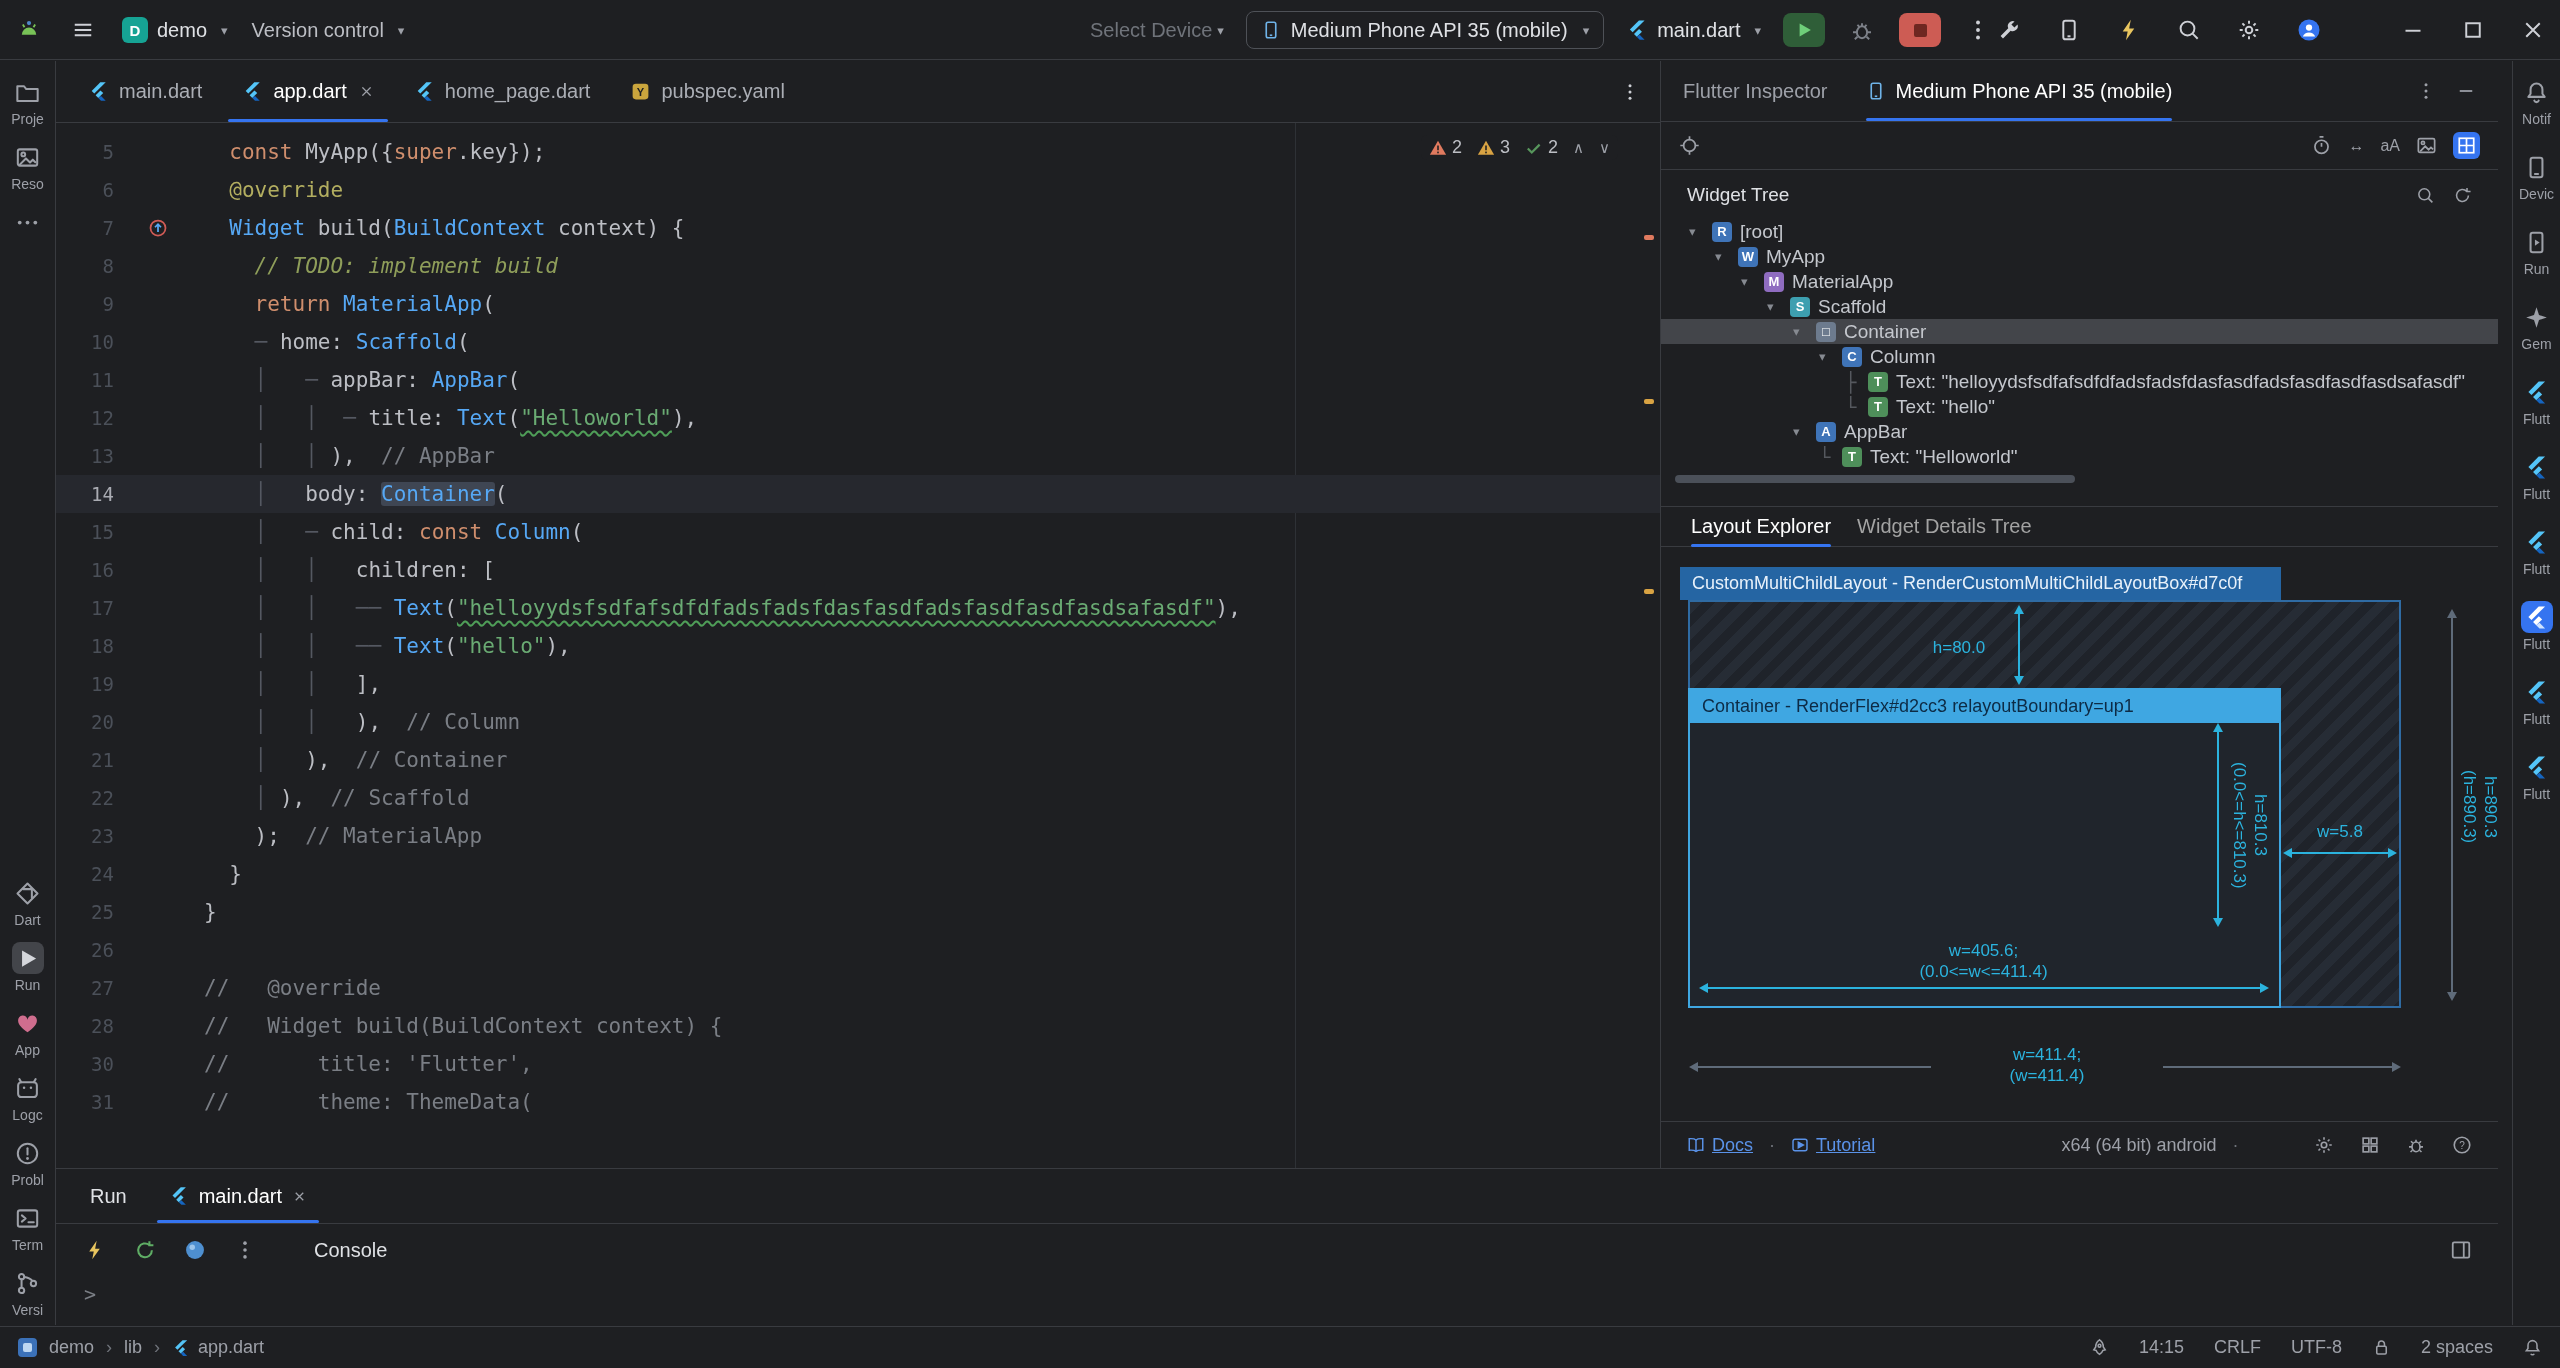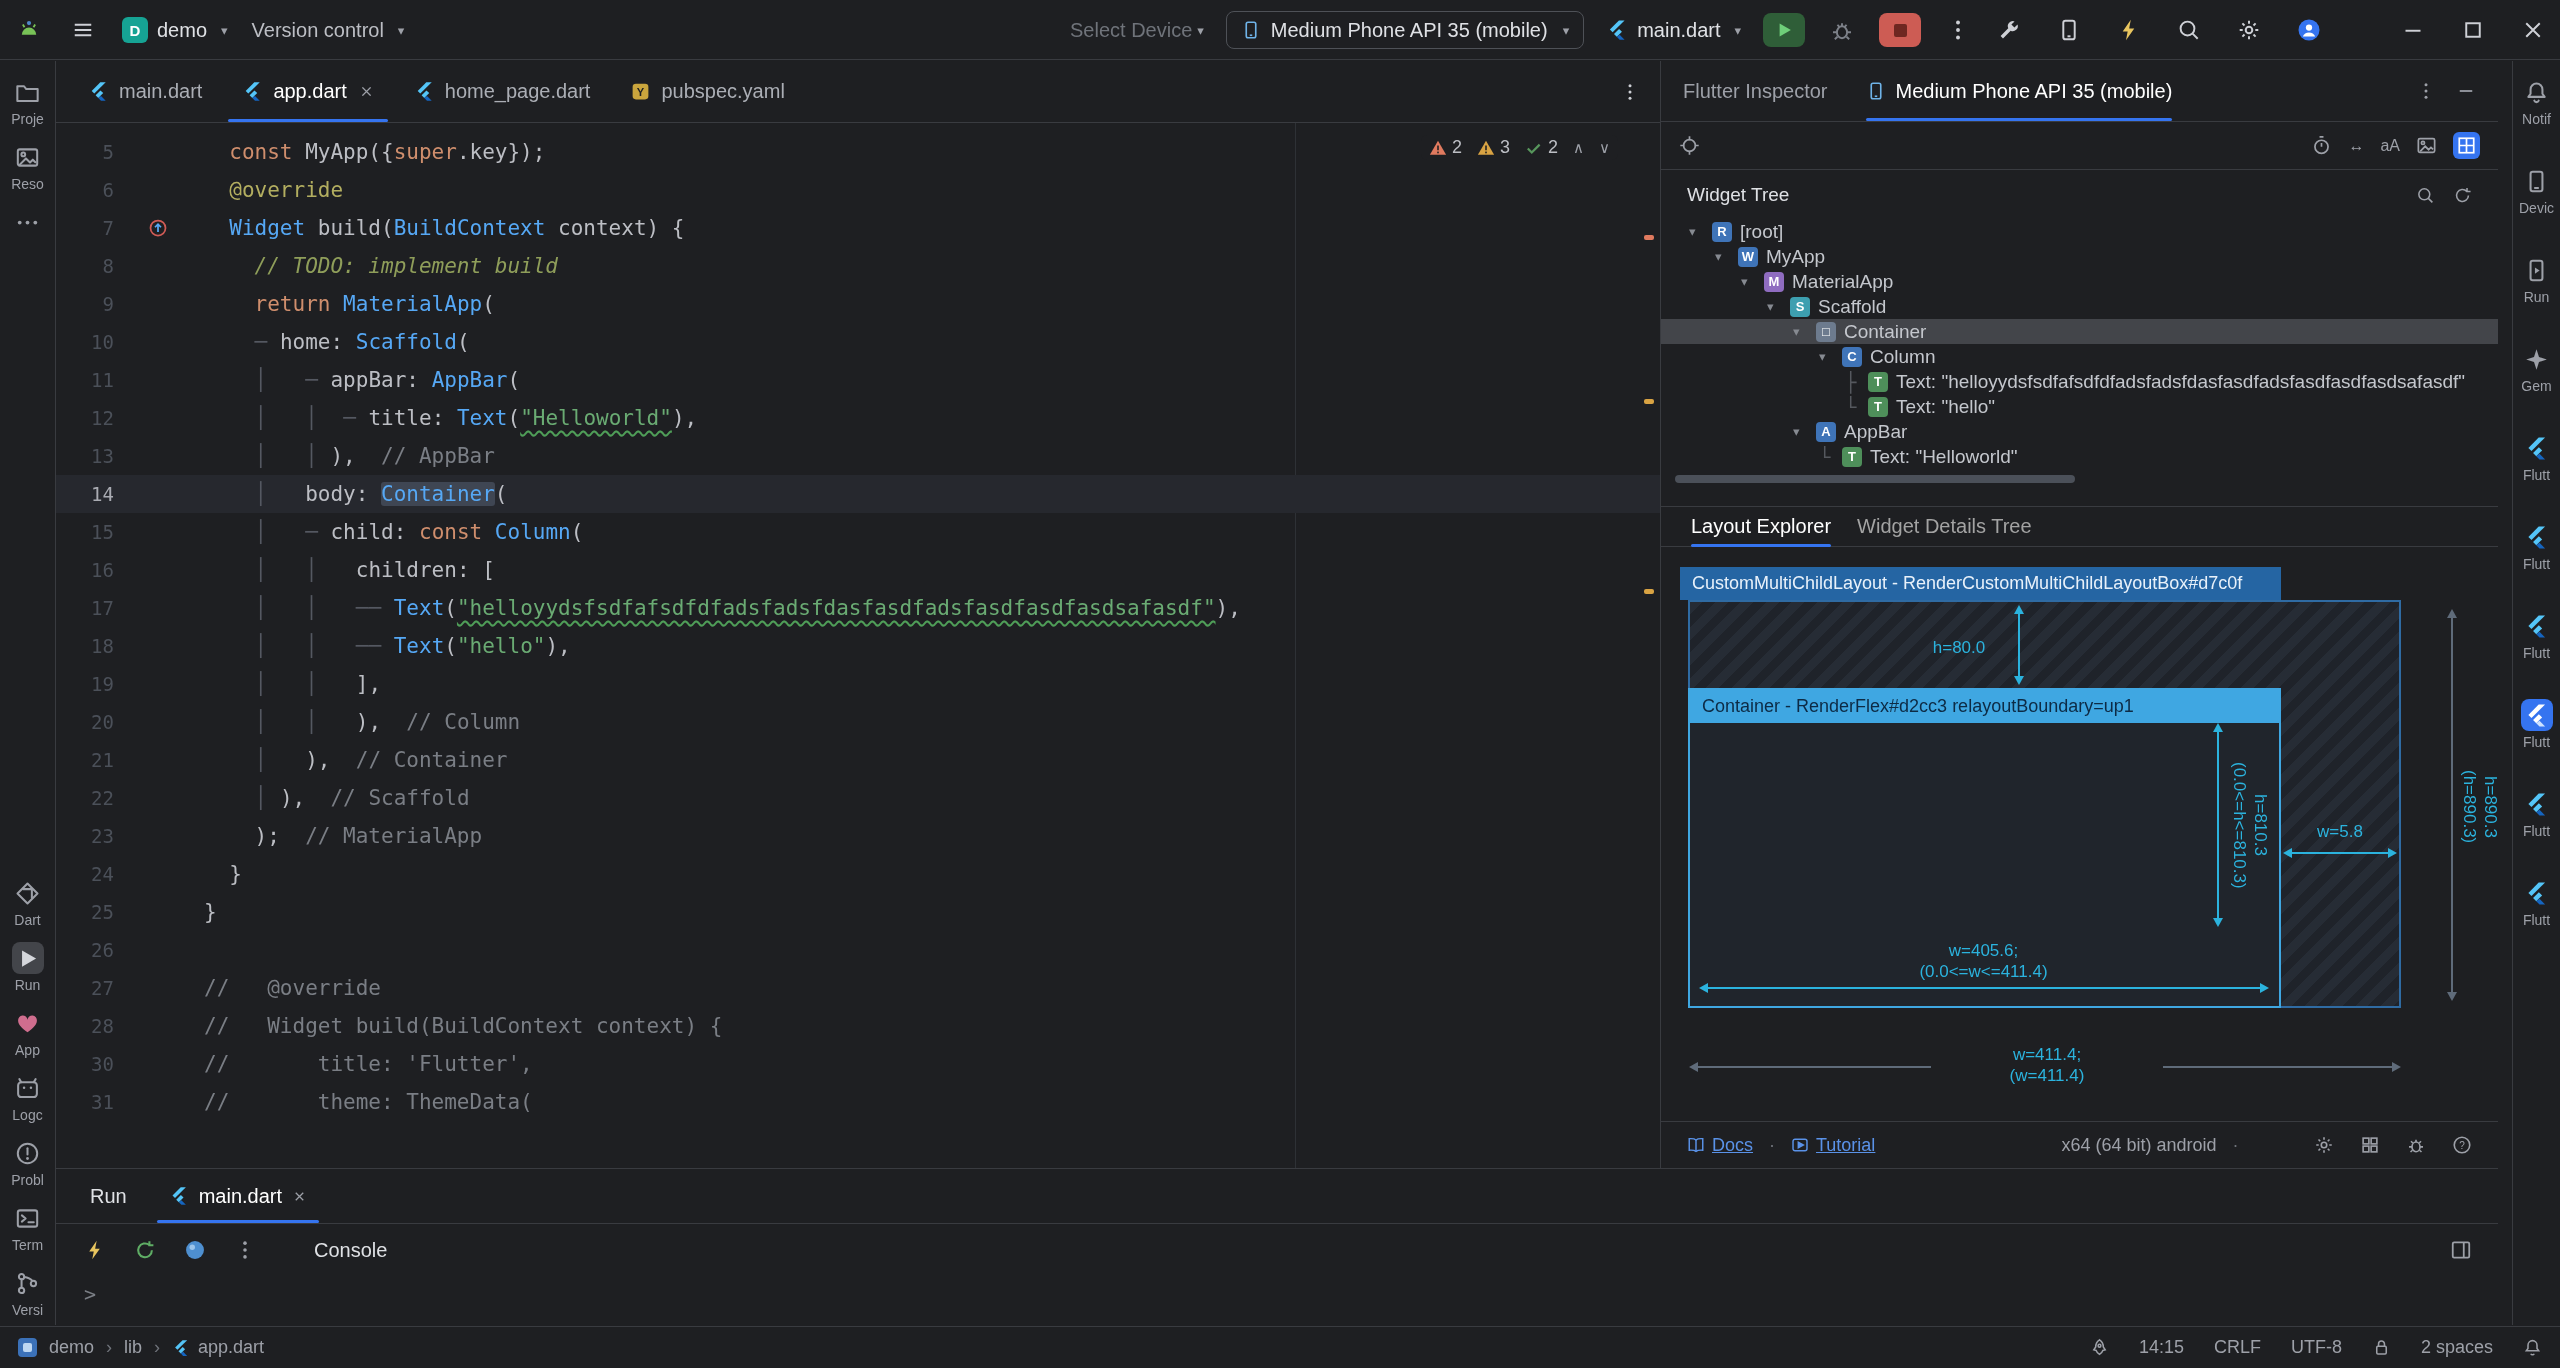--- a/index.html
+++ b/index.html
@@ -15,36 +15,36 @@
   
   .titlebar { position:absolute; top:0; left:0; right:0; height:60px; border-bottom:1px solid #393b40; background:#1e1f22; }
   .tb-left { position:absolute; left:14px; top:0; height:60px; display:flex; align-items:center; gap:24px; }
   .tb-icon { width:30px; height:30px; display:grid; place-items:center; color:#ced0d6; }
   .tb-icon svg { width:24px; height:24px; }
   .tb-icon.dim { color:#7d8189; }
   .proj-chip, .vcs { display:flex; align-items:center; gap:9px; }
   .vcs { color:#bcbec4; }
   .proj-badge { width:26px; height:26px; border-radius:6px; background:#16a394; color:#fff; font-size:15px; font-weight:bold; display:grid; place-items:center; }
   .tb-run { position:absolute; left:1070px; top:0; height:60px; display:flex; align-items:center; gap:22px; }
-  .sel-device { display:flex; align-items:center; color:#6f737a; }
+  .sel-device { display:flex; align-items:center; color:#6f737a;margin-left:20px; }
   .device-pill { display:flex; align-items:center; gap:10px; height:38px; padding:0 14px; border:1px solid #4e5157; border-radius:8px; color:#dfe1e5; }
   .device-pill svg { width:20px; height:20px; color:#6fb3e8; }
   .runcfg { display:flex; align-items:center; gap:9px; }
   .runcfg svg { width:22px; height:22px; }
   .btn-run { width:42px; height:34px; border-radius:8px; background:#2f5e38; display:grid; place-items:center; }
   .btn-run svg { width:20px; height:20px; }
   .btn-stop { width:42px; height:34px; border-radius:8px; background:#cd5c54; display:grid; place-items:center; }
   .stop-sq { width:13px; height:13px; background:#6e2721; border-radius:2px; }
   .tb-right { position:absolute; right:12px; top:0; height:60px; display:flex; align-items:center; gap:30px; }
   .wc-gap { width:14px; }
 
   
   .strip { position:absolute; top:61px; bottom:43px; display:flex; flex-direction:column; align-items:center; padding-top:8px; background:#1e1f22; }
   .strip-left { left:0; width:56px; border-right:1px solid #393b40; }
-  .strip-right { right:0; width:48px; border-left:1px solid #393b40; gap:24px; }
+  .strip-right { right:0; width:48px; border-left:1px solid #393b40; gap:10px; }
   .strip-item { display:flex; flex-direction:column; align-items:center; gap:3px; padding:7px 0; width:100%; }
   .strip-icon { width:32px; height:32px; display:grid; place-items:center; color:#9da0a8; border-radius:8px; }
   .strip-icon svg { width:25px; height:25px; }
   .strip-item.active .strip-icon { background:#3574f0; color:#fff; }
   .strip-left .strip-item.active .strip-icon { background:#43454a; color:#d5d7dc; }
   .strip-label { font-size:14px; color:#9da0a8; }
   .strip-spacer { flex:1; }
 
   
   .editor-col { position:absolute; left:56px; top:61px; width:1604px; height:1107px; background:#1e1f22; }

